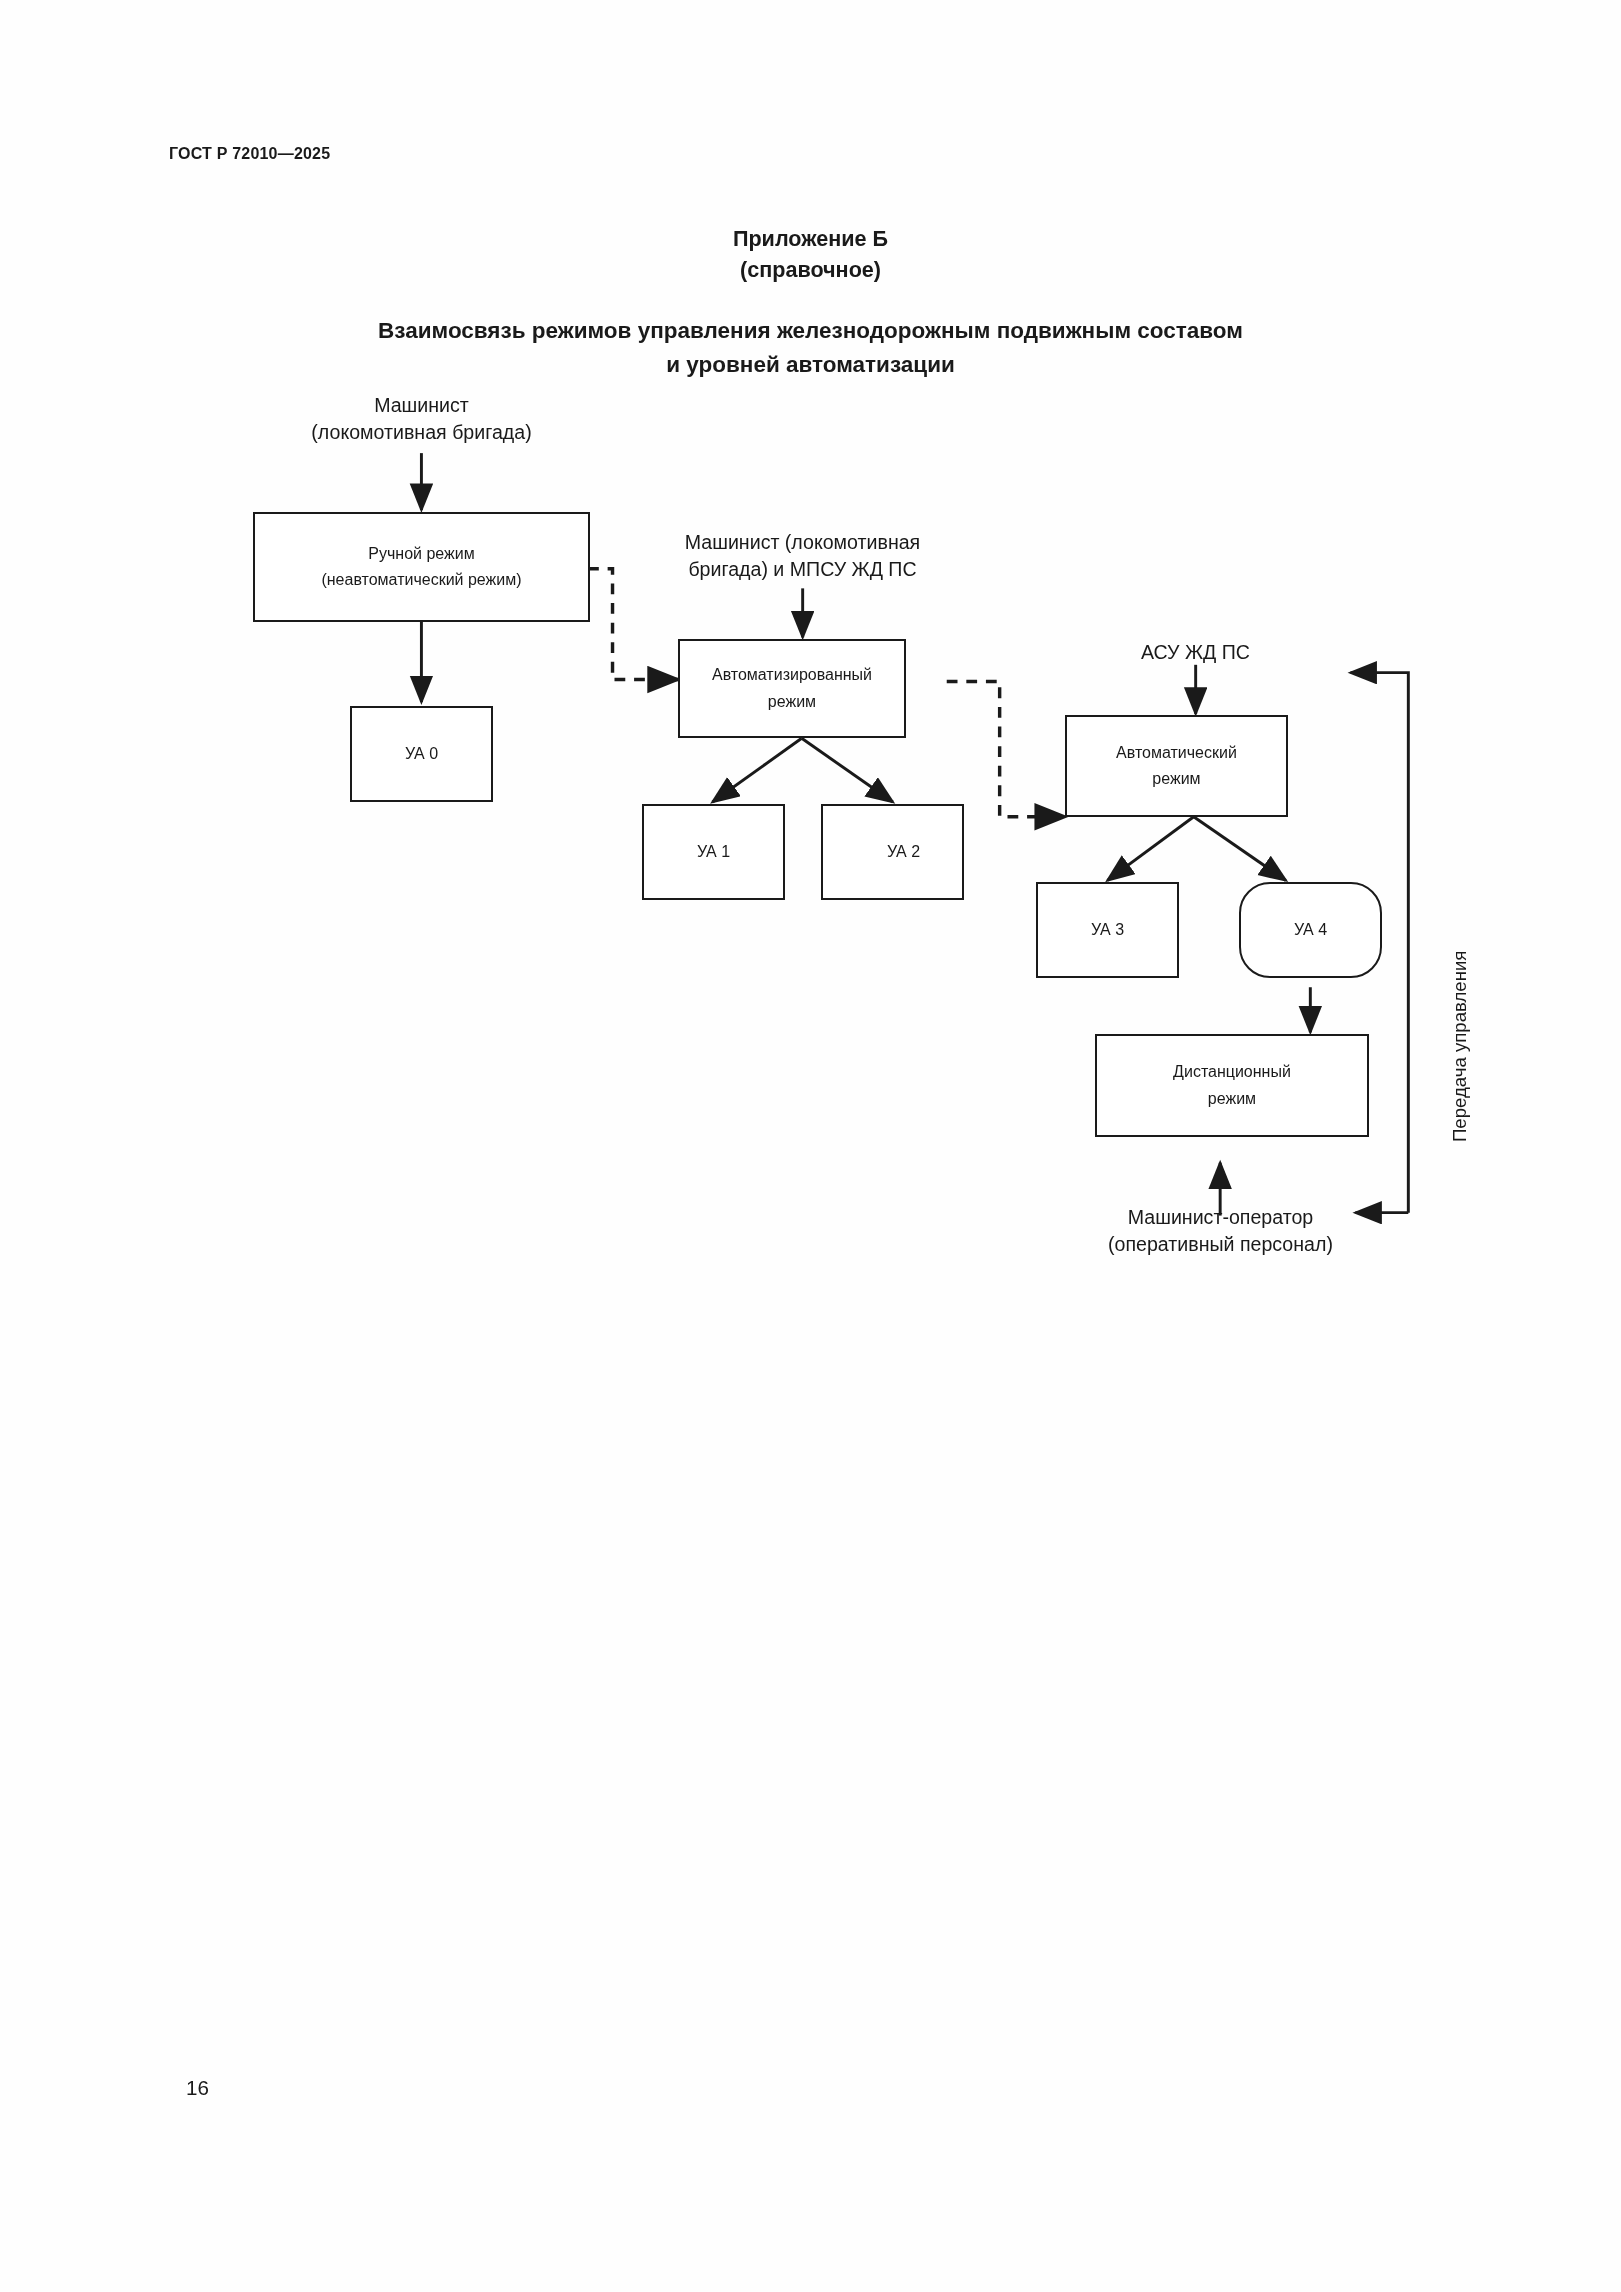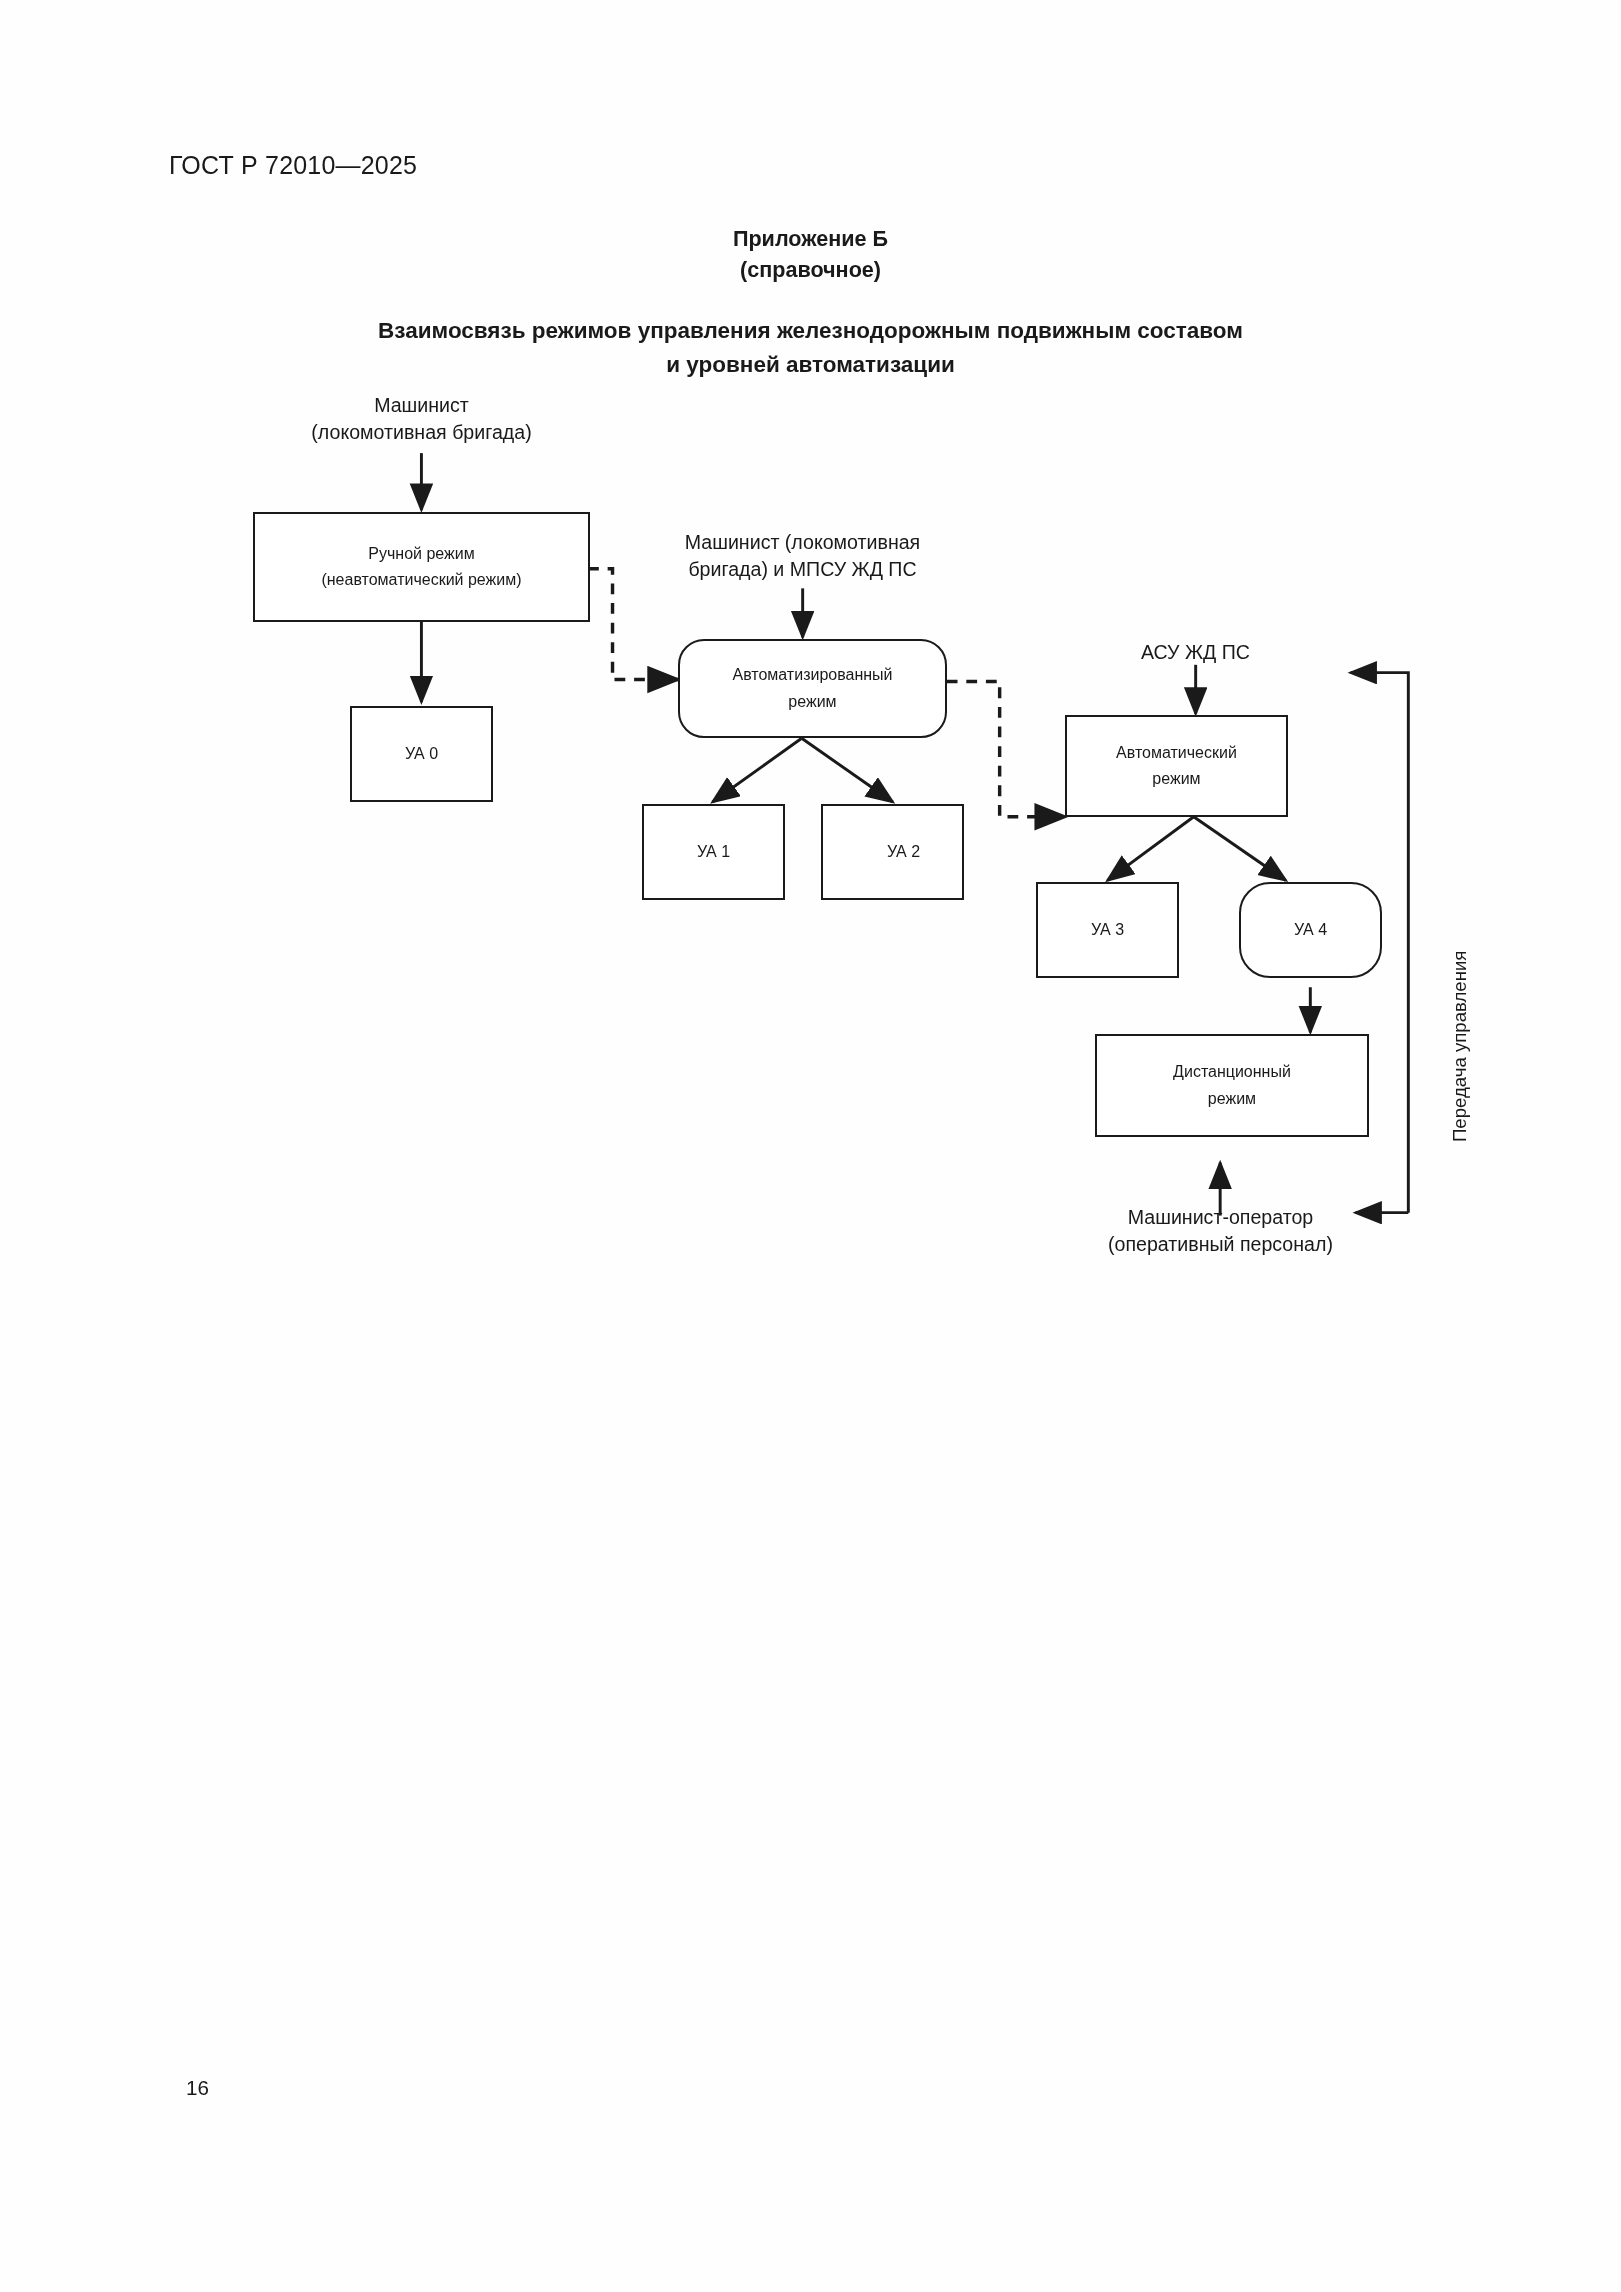--- a/index.html
+++ b/index.html
@@ -17,23 +17,23 @@
   }
   .page {
     position: absolute;
     inset: 0;
     background: #fefefe;
   }
   
   .doc-header {
     position: absolute;
     left: 169px;
-    top: 151px;
-    font-size: 25px;
-    font-weight: normal;
+    top: 145px;
+    font-size: 16px;
+    font-weight: bold;
     letter-spacing: 0.2px;
     white-space: nowrap;
   }
   
   .appendix-block {
     position: absolute;
     left: 0;
     top: 223px;
     width: 1621px;
     text-align: center;
@@ -176,21 +176,21 @@
 
   <div class="node" style="left:350px; top:706px; width:143px; height:96px;">
     <span>УА 0</span>
   </div>
 
   <div class="free-label" style="left:626px; top:529px; width:353px;">
     <span>Машинист (локомотивная</span>
     <span>бригада) и МПСУ ЖД ПС</span>
   </div>
 
-  <div class="node" style="left:678px; top:639px; width:269px; height:99px;border-radius:26px;">
+  <div class="node" style="left:678px; top:639px; width:228px; height:99px;">
     <div>
       <span>Автоматизированный</span>
       <span>режим</span>
     </div>
   </div>
 
   <div class="node" style="left:642px; top:804px; width:143px; height:96px;">
     <span>УА 1</span>
   </div>
 

